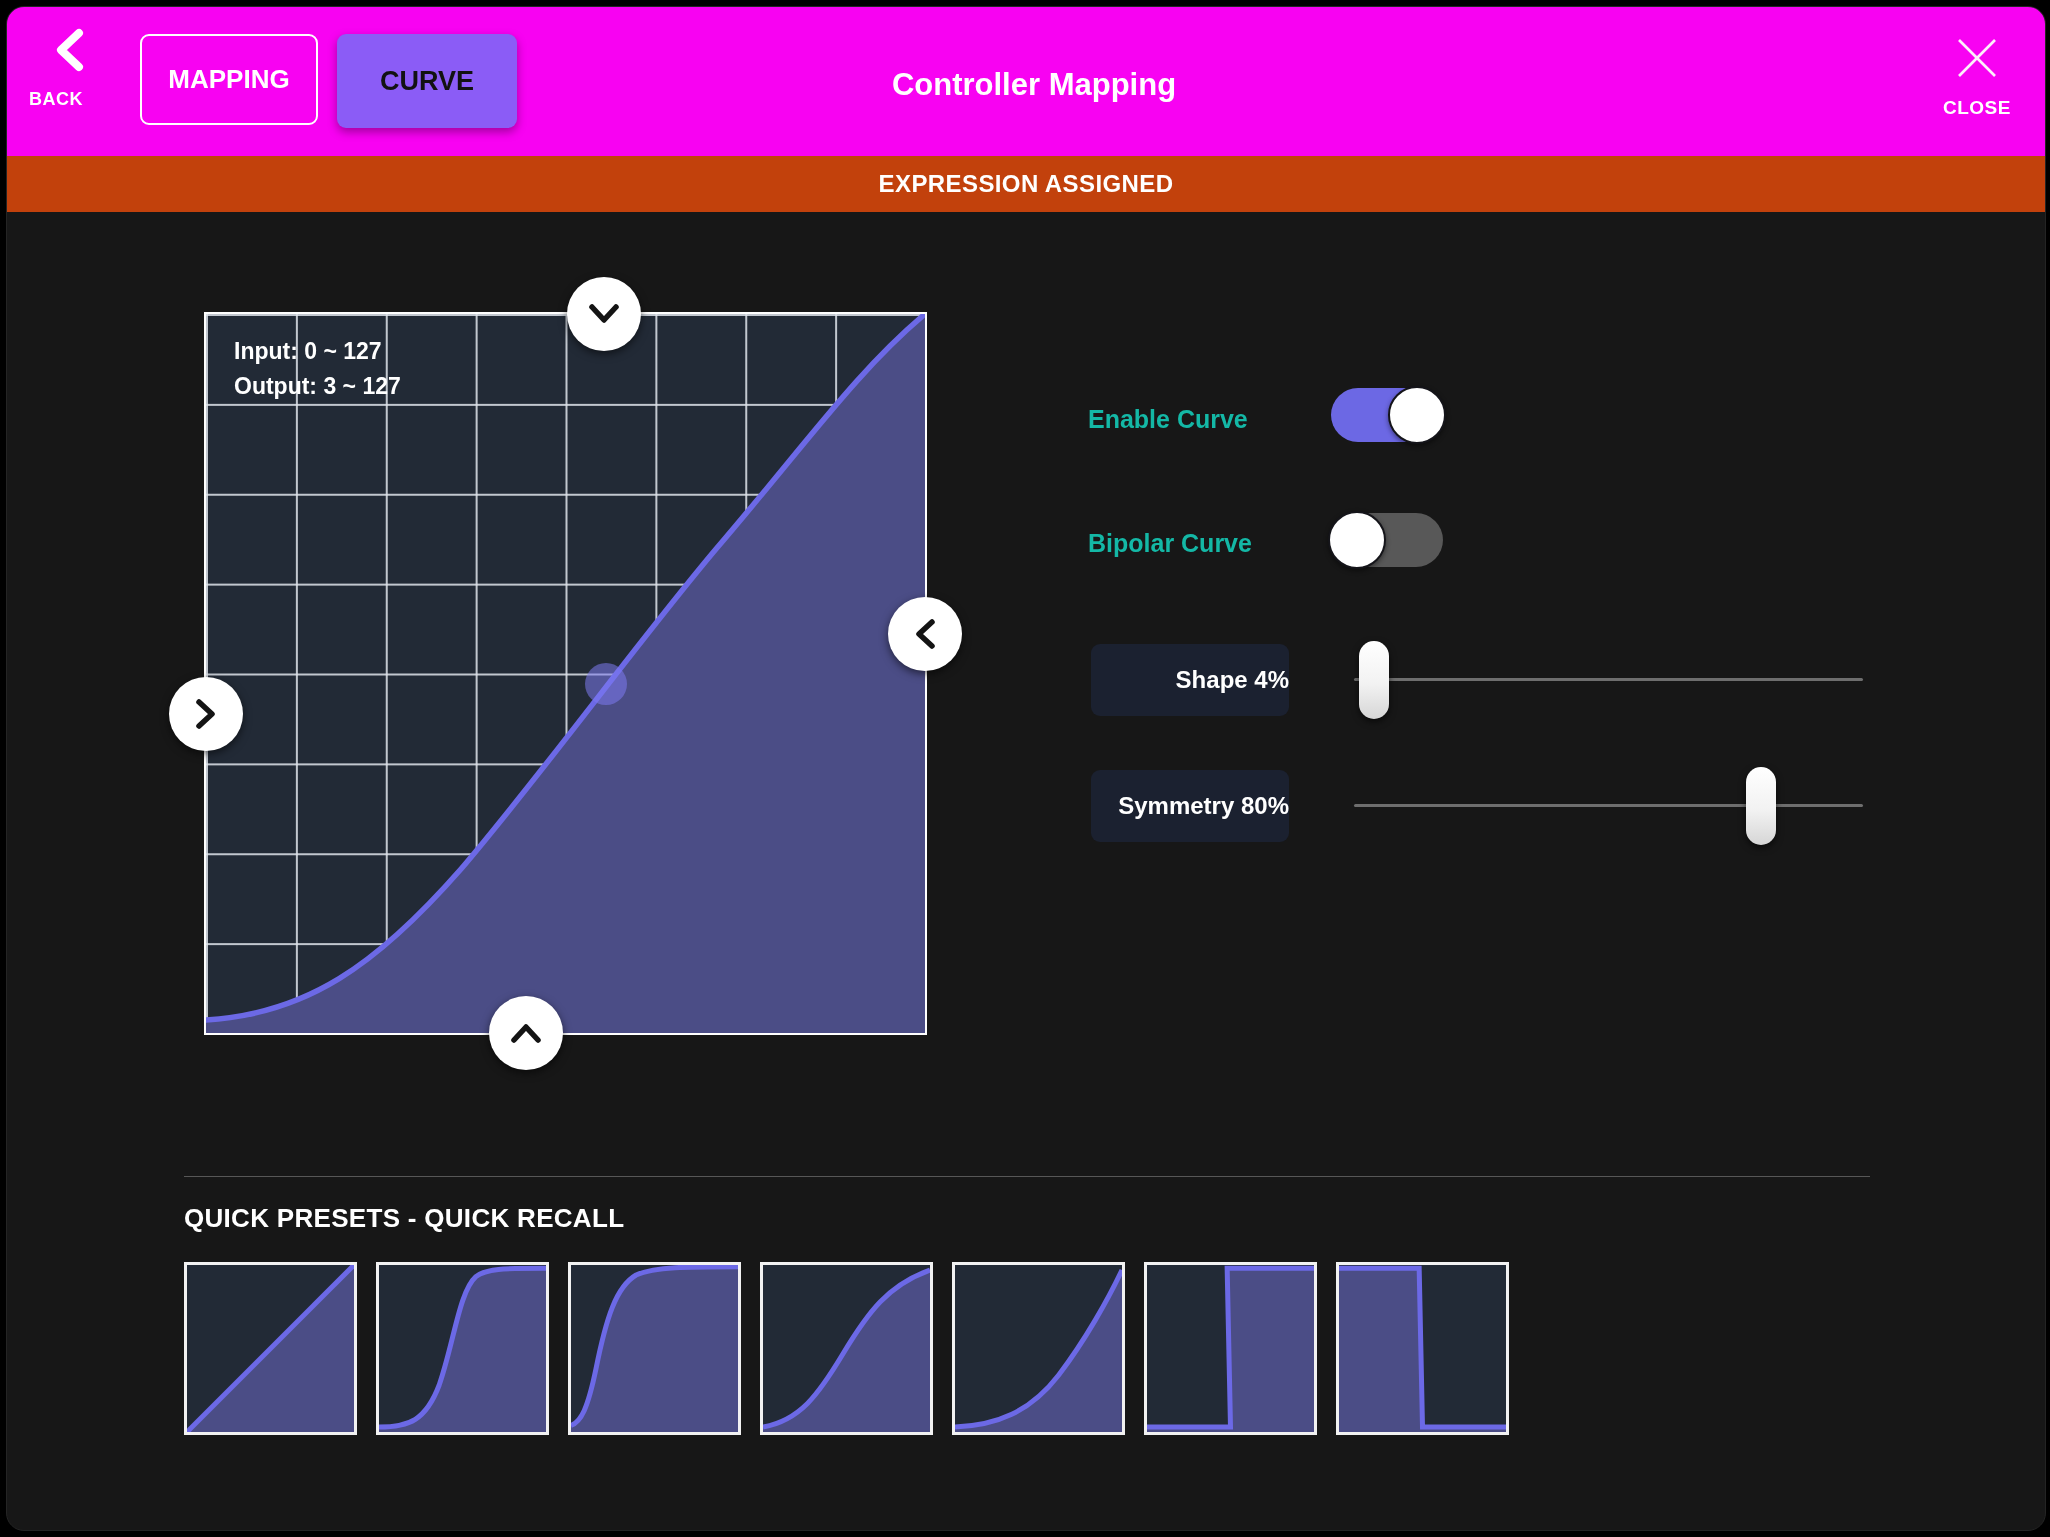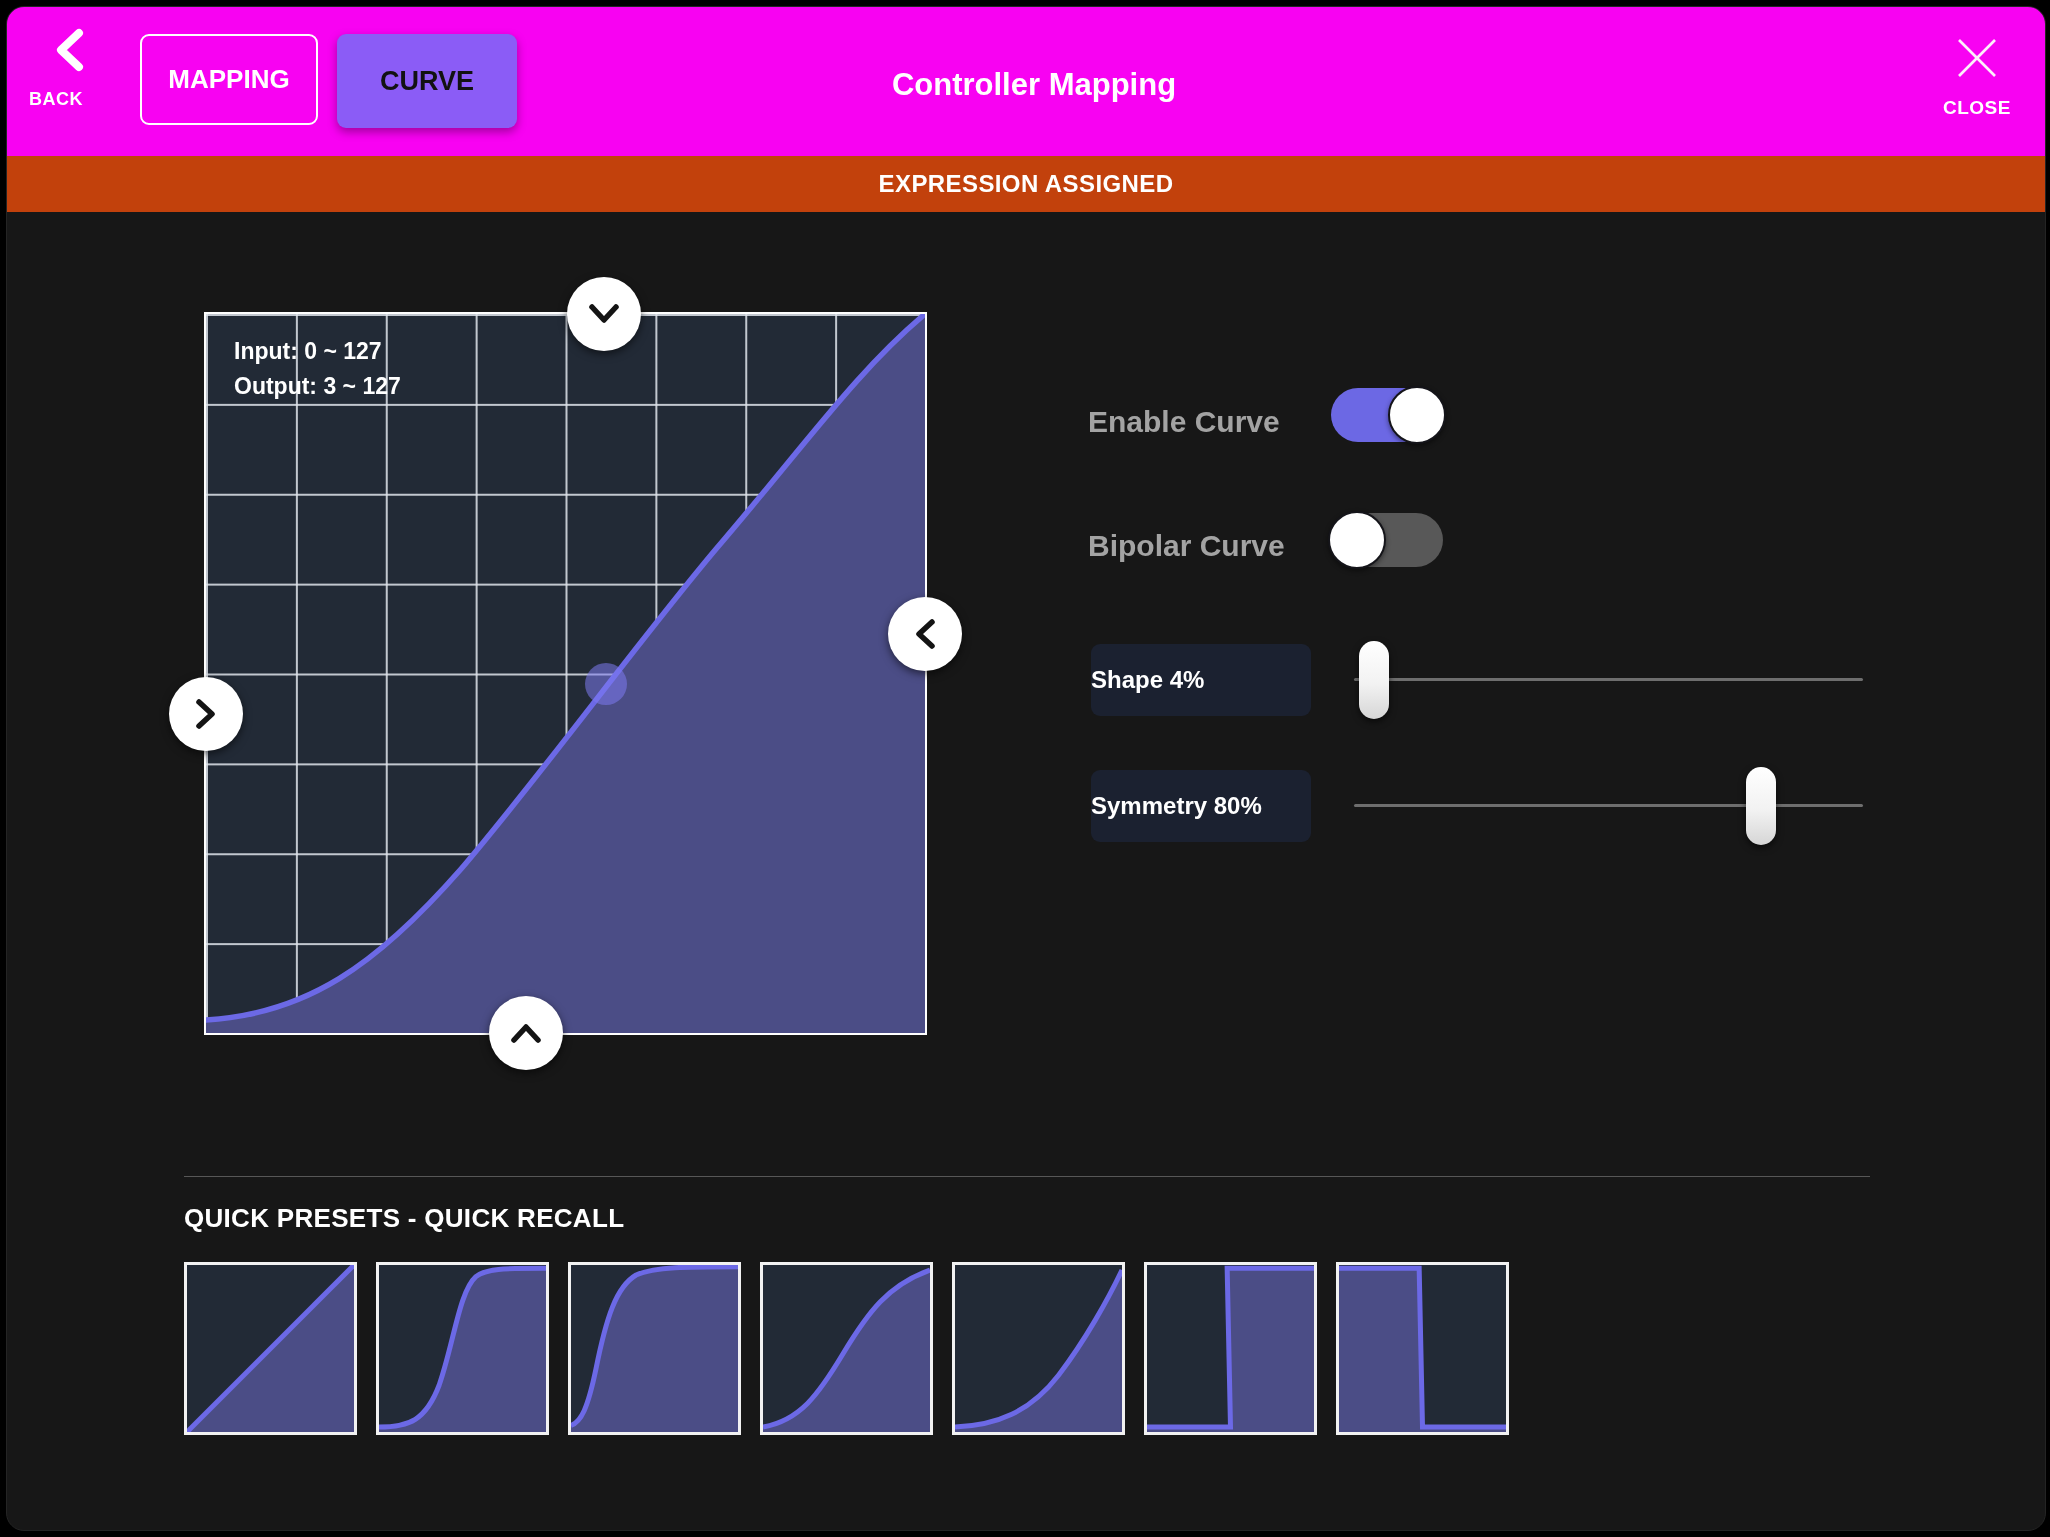--- a/index.html
+++ b/index.html
@@ -32,30 +32,30 @@
       linear-gradient(to bottom, rgba(222,227,234,.85) 1.6px, transparent 1.6px);
     background-size:89.875px 89.875px;}
   .grid svg.curve{position:absolute;left:0;top:0;}
   .io{position:absolute;left:28px;top:20px;color:#fff;font-size:23px;font-weight:600;line-height:35px;}
   .dot{position:absolute;width:42px;height:42px;border-radius:50%;background:rgba(126,122,240,.55);
     transform:translate(-50%,-50%);cursor:grab;}
   .nudge{position:absolute;width:74px;height:74px;border-radius:50%;background:#fff;
     box-shadow:0 3px 8px rgba(0,0,0,.55);display:flex;align-items:center;justify-content:center;
     transform:translate(-50%,-50%);cursor:pointer;}
   
-  .ctl-label{position:absolute;color:#a3a3a3;font-size:30px;font-weight:700;}
+  .ctl-label{position:absolute;color:#14b8a6;font-size:25px;font-weight:700;}
   .switch{position:absolute;width:112px;height:54px;border-radius:27px;cursor:pointer;}
   .switch .knob{position:absolute;top:-2px;width:58px;height:58px;border-radius:50%;background:#fff;
     border:2px solid #15151a;box-sizing:border-box;box-shadow:0 2px 5px rgba(0,0,0,.45);}
   .switch.on{background:#6C68E4;}
   .switch.on .knob{right:-3px;}
   .switch.off{background:#585858;}
   .switch.off .knob{left:-3px;}
-  .pill-label{position:absolute;width:220px;height:72px;background:#1B2130;border-radius:9px;
-    display:flex;align-items:center;justify-content:flex-start;color:#fff;font-size:24px;font-weight:700;}
+  .pill-label{position:absolute;width:198px;height:72px;background:#1B2130;border-radius:9px;
+    display:flex;align-items:center;justify-content:flex-end;color:#fff;font-size:24px;font-weight:700;}
   .track{position:absolute;width:509px;height:3px;background:#6E6E6E;border-radius:2px;cursor:pointer;}
   .thumb{position:absolute;width:30px;height:78px;border-radius:15px;
     background:linear-gradient(180deg,#ffffff 0%,#f2f2f2 55%,#d6d6d6 100%);
     box-shadow:0 3px 7px rgba(0,0,0,.6);cursor:grab;}
   
   .divider{position:absolute;left:177px;top:1169px;width:1686px;height:1px;background:#575757;}
   .presets-title{position:absolute;left:177px;top:1196px;color:#fff;font-size:26px;font-weight:700;letter-spacing:.3px;}
   .preset{position:absolute;top:1255px;width:167px;height:167px;border:3px solid #F2F2F2;
     background:#222A36;cursor:pointer;}
   .preset svg{display:block;width:100%;height:100%;}

